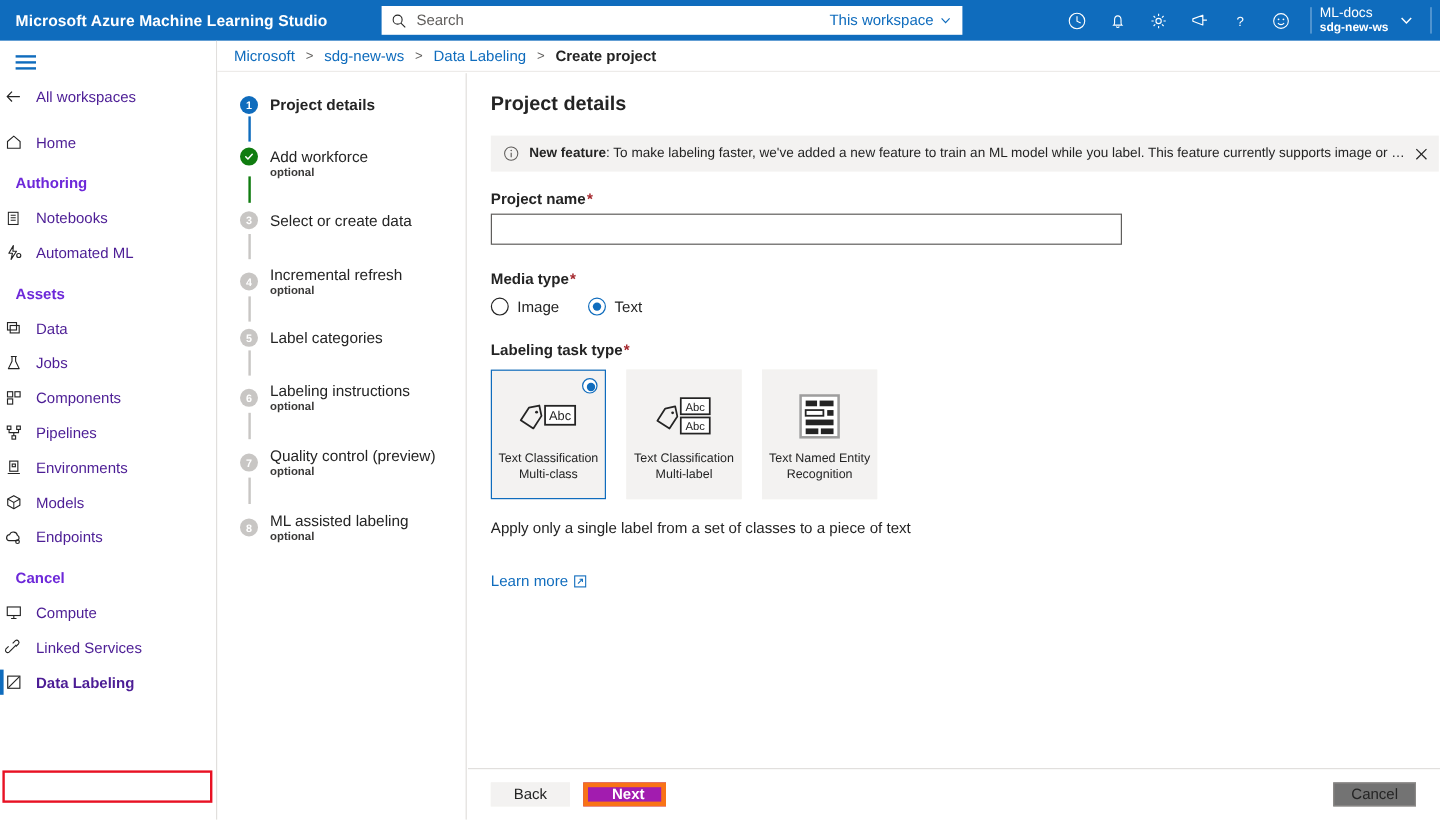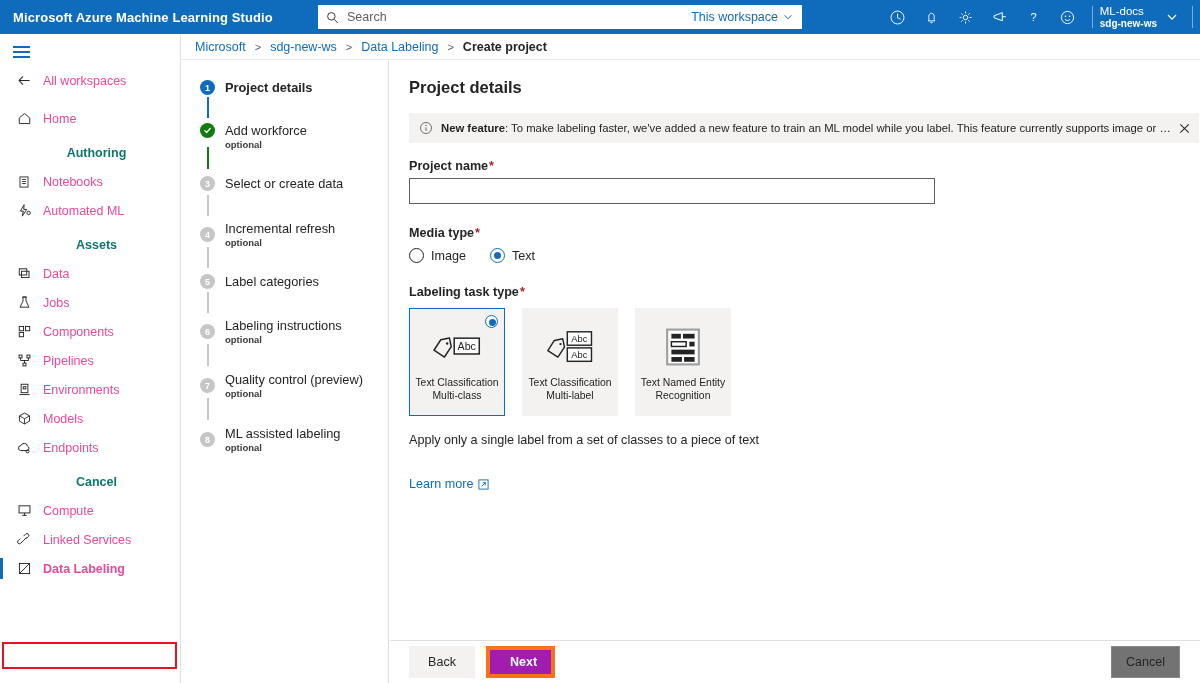--- a/index.html
+++ b/index.html
@@ -56,28 +56,27 @@
   
   .sidebar {
     position: absolute; left: 0; top: 34px;
     width: 181px; height: 649px;
     background: #fff; border-right: 1px solid #e1dfdd;
   }
   .hamb { padding: 12px 0 0 13px; cursor: pointer; width: 34px; }
   .hamb span { display:block; width: 17px; height: 2px; background:#0f6cbd; margin-bottom: 3px; }
   .navitem {
     display: flex; align-items: center; height: 29px;
-    padding-left: 16px; gap: 11px; color: #ec4899;
+    padding-left: 3px; gap: 11px; color: #4c1d95;
     font-size: 12.5px; position: relative; cursor: pointer;
   }
   .navitem .ico { width: 16px; display:flex; align-items:center; justify-content:center; color:#242424; }
   .navgroup {
-    font-size: 12.5px; font-weight: 700; color: #0f766e;
+    font-size: 12.5px; font-weight: 700; color: #6d28d9;
     padding: 13px 0 7px 13px;
-    text-align: center;
   }
   .allws { margin-top: 8px; }
   .spacer8 { height: 9px; }
   .navitem.selected::before {
     content: ""; position: absolute; left: 0; top: 4px;
     width: 3px; height: 21px; background: #0f6cbd;
   }
   .navitem.selected { font-weight: 600; }
   .redbox {
     position: absolute; left: 2px; top: 608px;
@@ -188,21 +187,21 @@
   }
 
   
   .footer {
     position: absolute; left: 390px; top: 640px;
     width: 810px; height: 43px; background: #fff;
     border-top: 1px solid #e1dfdd;
     display: flex; align-items: center; padding: 0 20px 0 19px;
   }
   .btn {
-    height: 32px; min-width: 66px; font-size: 12.5px;
+    height: 20px; min-width: 66px; font-size: 12.5px;
     font-family: "Liberation Sans", sans-serif; cursor: pointer;
     display:flex; align-items:center; justify-content:center; padding: 0 14px;
   }
   .btn.back { background: #f3f2f1; color: #242424; border: 1px solid #f3f2f1; }
   .btn.next { background: #a21caf; color: #fff; border: 4px solid #f97316; font-weight:600; margin-left: 11px; padding-left: 20px; }
   .btn.cancel { background: #737373; color: #242424; border: 1px solid #8a8886; margin-left: auto; }
 </style>
 </head>
 <body>
 

